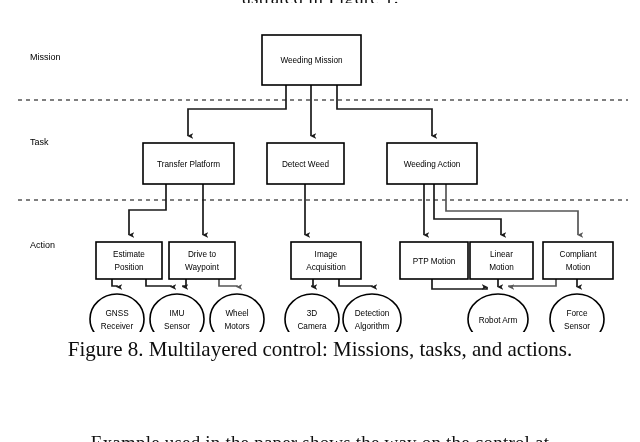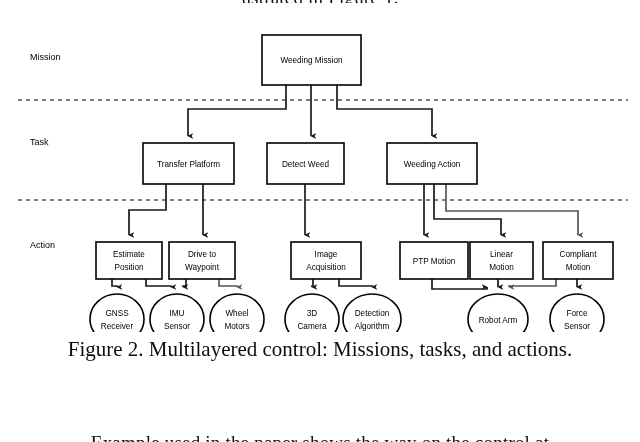--- a/index.html
+++ b/index.html
@@ -168,16 +168,16 @@
         <text class="node-label" x="498" y="309" text-anchor="middle">Robot Arm</text>
       </g>
       <g>
         <ellipse class="ellipse" cx="577" cy="305" rx="27" ry="25"></ellipse>
         <text class="node-label" x="577" y="302" text-anchor="middle">Force</text>
         <text class="node-label" x="577" y="315" text-anchor="middle">Sensor</text>
       </g>
     </svg>
   </div>
 
-  <div id="caption">Figure 2. Multilayered control: Missions, tasks, and actions.</div>
+  <div id="caption">Figure 8. Multilayered control: Missions, tasks, and actions.</div>
 
   <div class="clip-text" id="bottom-clip">Example used in the paper shows the way on the control at</div>
 </div>
 
 </body></html>

